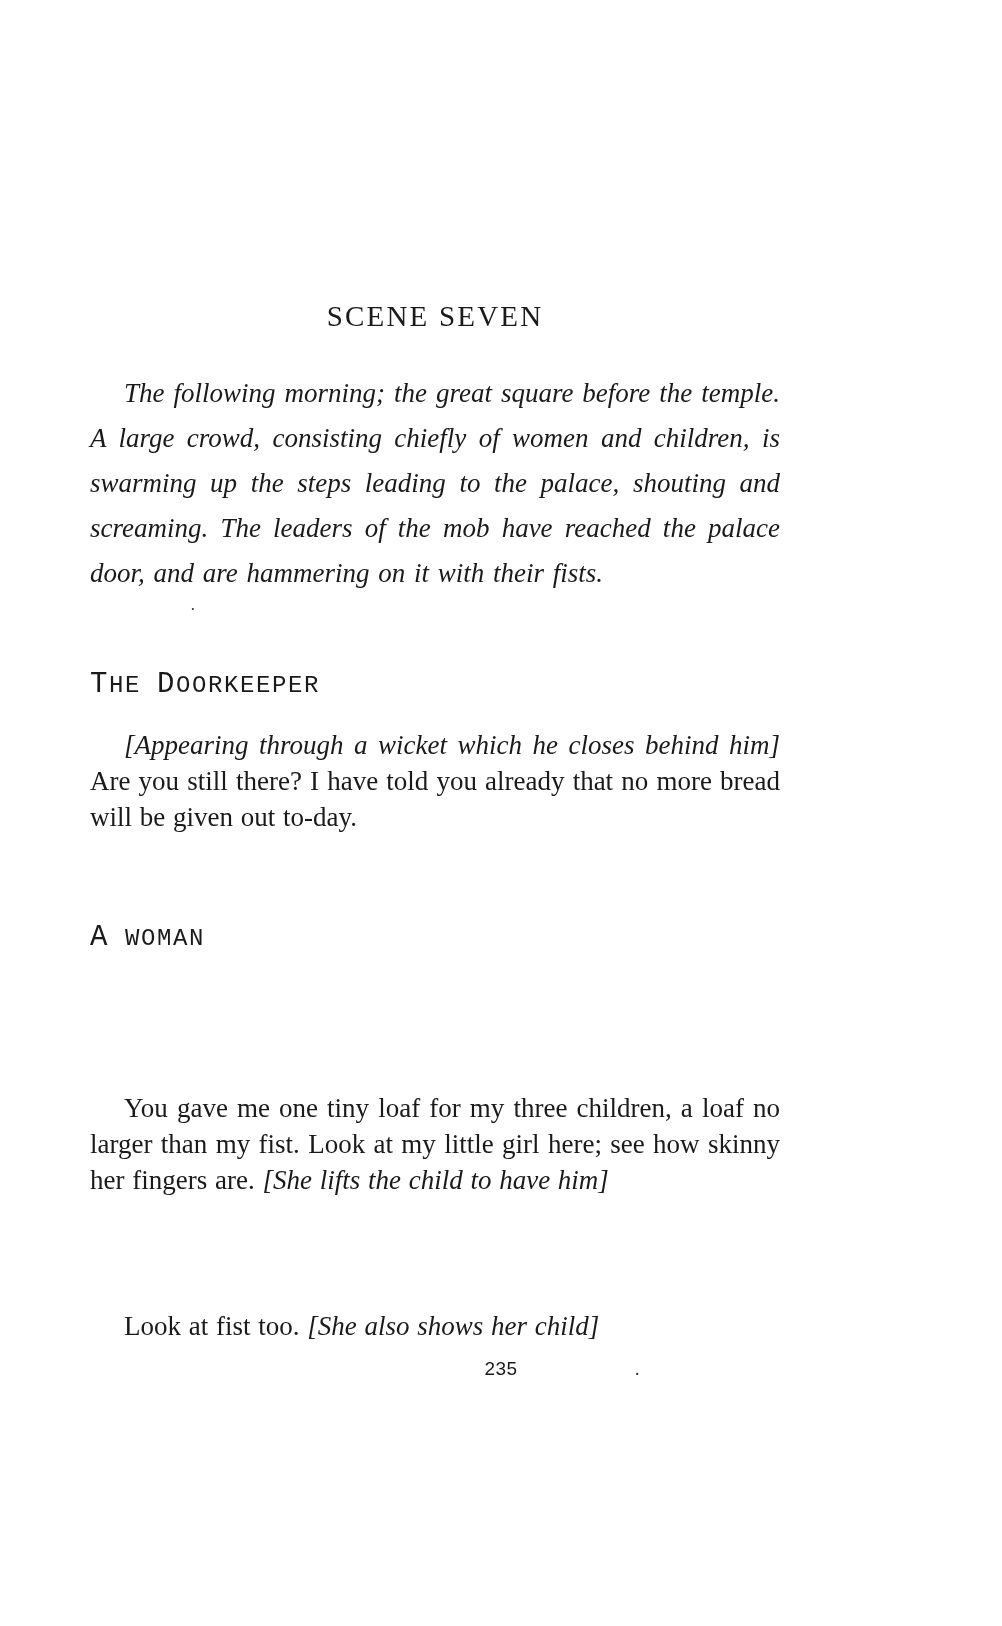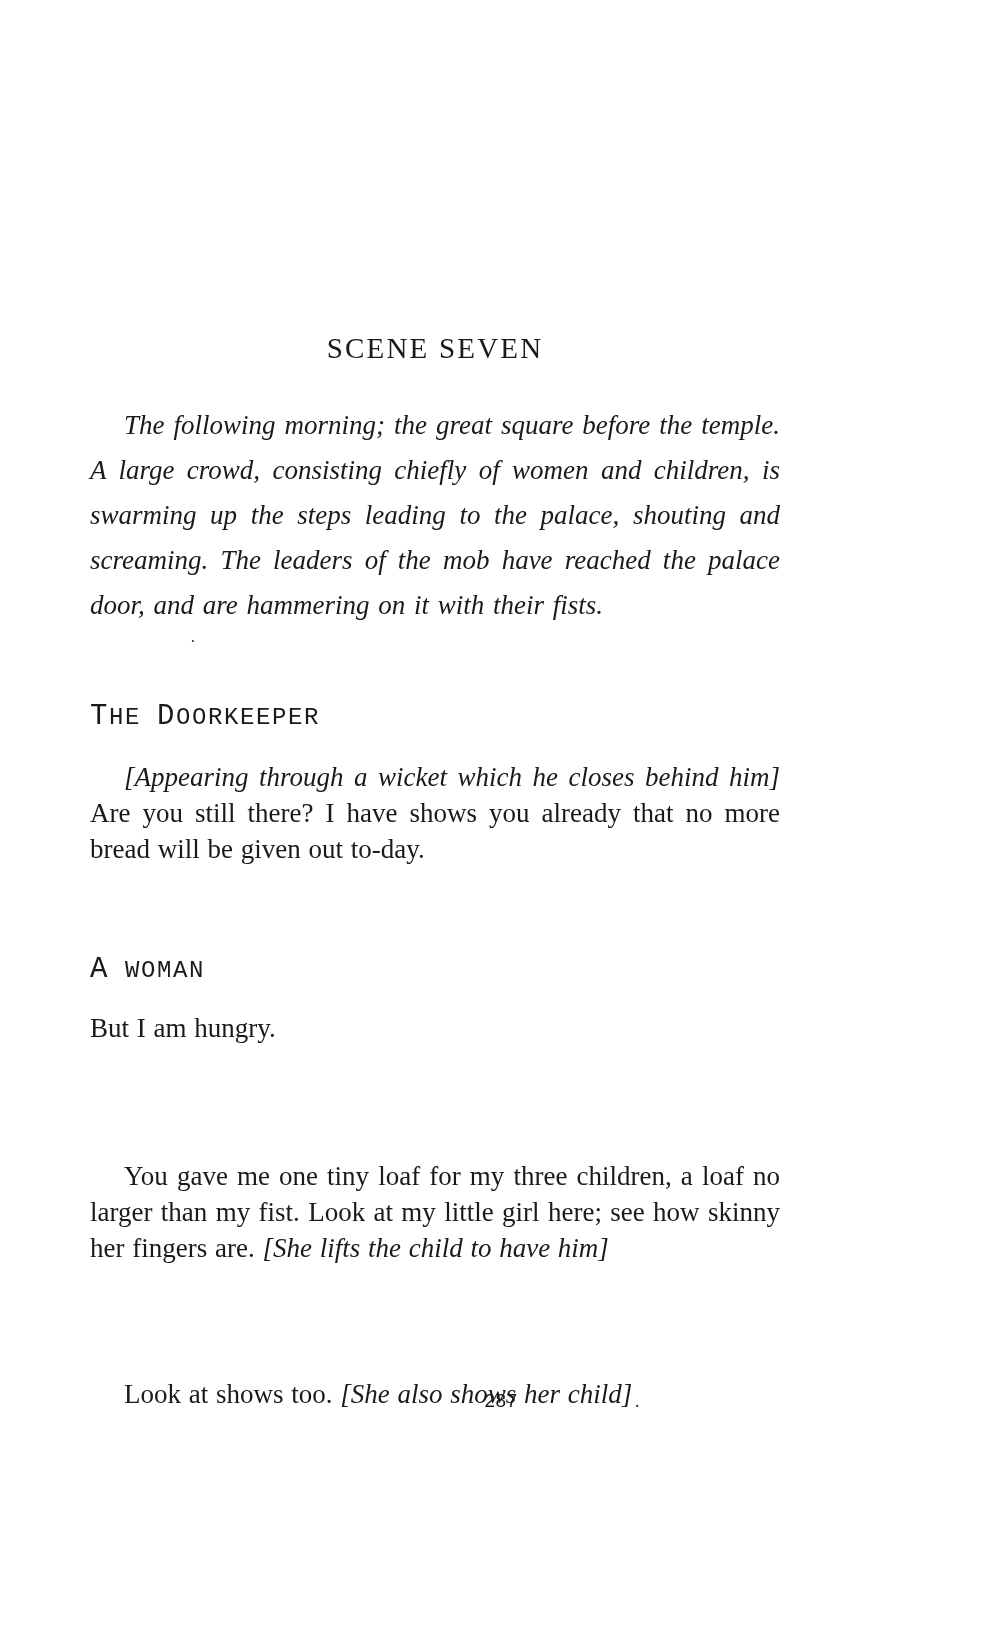--- a/index.html
+++ b/index.html
@@ -14,21 +14,20 @@
     font-family: "Liberation Serif", "DejaVu Serif", serif;
     color: #1a1a1a;
     overflow: hidden;
   }
   .page {
     position: absolute;
     left: 0;
     top: 0;
     width: 1002px;
     height: 1592px;
-    margin-top: 32px;
   }
   .content {
     position: absolute;
     left: 90px;
     top: 300px;
     width: 690px;
   }
   .scene-title {
     text-align: center;
     font-size: 29px;
@@ -113,47 +112,46 @@
 
     <p class="stage-direction">The following morning; the great square before the temple.   A large crowd, consisting chiefly of women and children, is swarming up the steps leading to the palace, shouting and screaming.   The leaders of the mob have reached the palace door, and are hammering on it with their fists.</p>
 
     <div class="gap-a"></div>
 
     <div class="speech-block">
       <p class="speaker">
         <span class="cap">T</span><span>HE </span><span class="cap">D</span><span>OORKEEPER</span>
       </p>
       <div class="gap-b"></div>
-      <p class="speech indent"><i>[Appearing through a wicket which he closes behind him]</i><span> Are you still there?   I have shows you already that no more bread will be given out to-day.</span></p>
+      <p class="speech indent"><i>[Appearing through a wicket which he closes behind him]</i><span> Are you still there?   I have told you already that no more bread will be given out to-day.</span></p>
     </div>
 
     <div class="gap-c"></div>
 
     <div class="speech-block">
       <p class="speaker">
         <span class="cap">A</span><span> W</span><span>OMAN</span>
       </p>
       <div class="gap-d"></div>
-      <p class="speech">But I am hungry.</p>
     </div>
 
     <div class="gap-c"></div>
 
     <div class="speech-block">
       <div class="gap-b"></div>
       <p class="speech indent"><span>You gave me one tiny loaf for my three children, a loaf no larger than my fist.   Look at my little girl here; see how skinny her fingers are.   </span><i>[She lifts the child to have him]</i></p>
     </div>
 
     <div class="gap-c"></div>
 
     <div class="speech-block">
       <div class="gap-d"></div>
-      <p class="speech indent block-center" style="text-align:left;"><span>Look at shows too.   </span><i>[She also shows her child]</i></p>
+      <p class="speech indent block-center" style="text-align:left;"><span>Look at fist too.   </span><i>[She also shows her child]</i></p>
     </div>
 
   </div>
 
   <div class="mark-dot">·</div>
   <div class="mark-dash">·</div>
 
-  <div class="page-number">287</div>
+  <div class="page-number">235</div>
 
 </div>
 
 </body></html>

